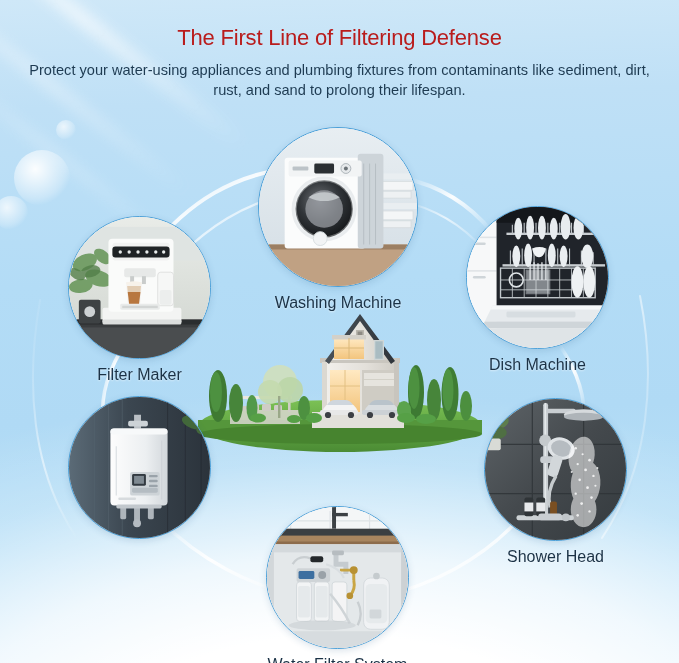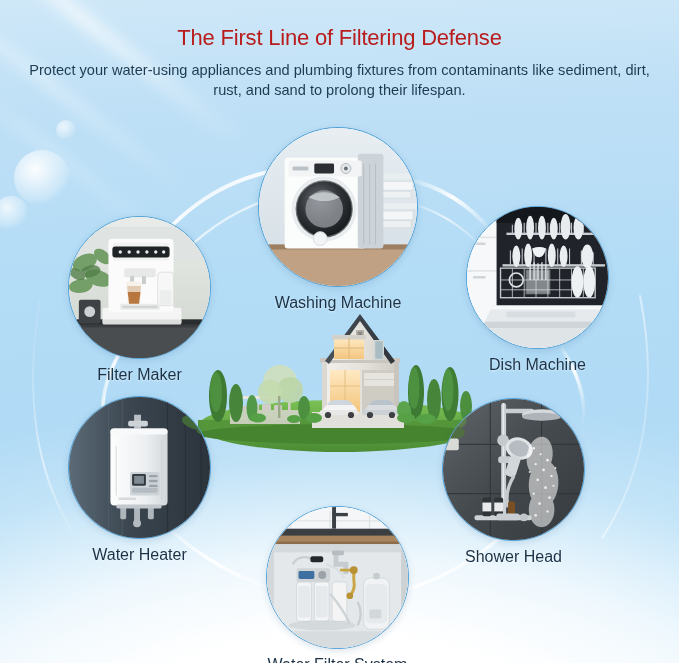--- a/index.html
+++ b/index.html
@@ -495,24 +495,23 @@
 
       <g fill="#aeb5bb">
         <rect x="52" y="110" width="6" height="14" rx="1.5"></rect>
         <rect x="66" y="110" width="6" height="16" rx="1.5"></rect>
         <rect x="80" y="110" width="6" height="14" rx="1.5"></rect>
       </g>
       <rect x="48" y="109" width="46" height="4" rx="1.6" fill="#c2c8cd"></rect>
       <circle cx="69" cy="128" r="4" fill="#b4bbc1"></circle>
     </svg>
   </div>
-  <div class="label">Water Heater</div>
-</div>
-
-<div class="node" id="node-4" style="left: 442px; top: 398px; width: 143px;">
+</div>
+
+<div class="node" id="node-4" style="left: 484px; top: 398px; width: 143px;">
   <div class="bubble" style="width: 143px; height: 143px;">
     <svg viewBox="0 0 143 143">
       <defs>
         <linearGradient id="tileG" x1="0" y1="0" x2="1" y2="1">
           <stop offset="0%" stop-color="#5e6468"></stop>
             <stop offset="50%" stop-color="#44494d"></stop>
           <stop offset="100%" stop-color="#343a3e"></stop>
         </linearGradient>
       </defs>
       <rect width="143" height="143" fill="url(#tileG)"></rect>

